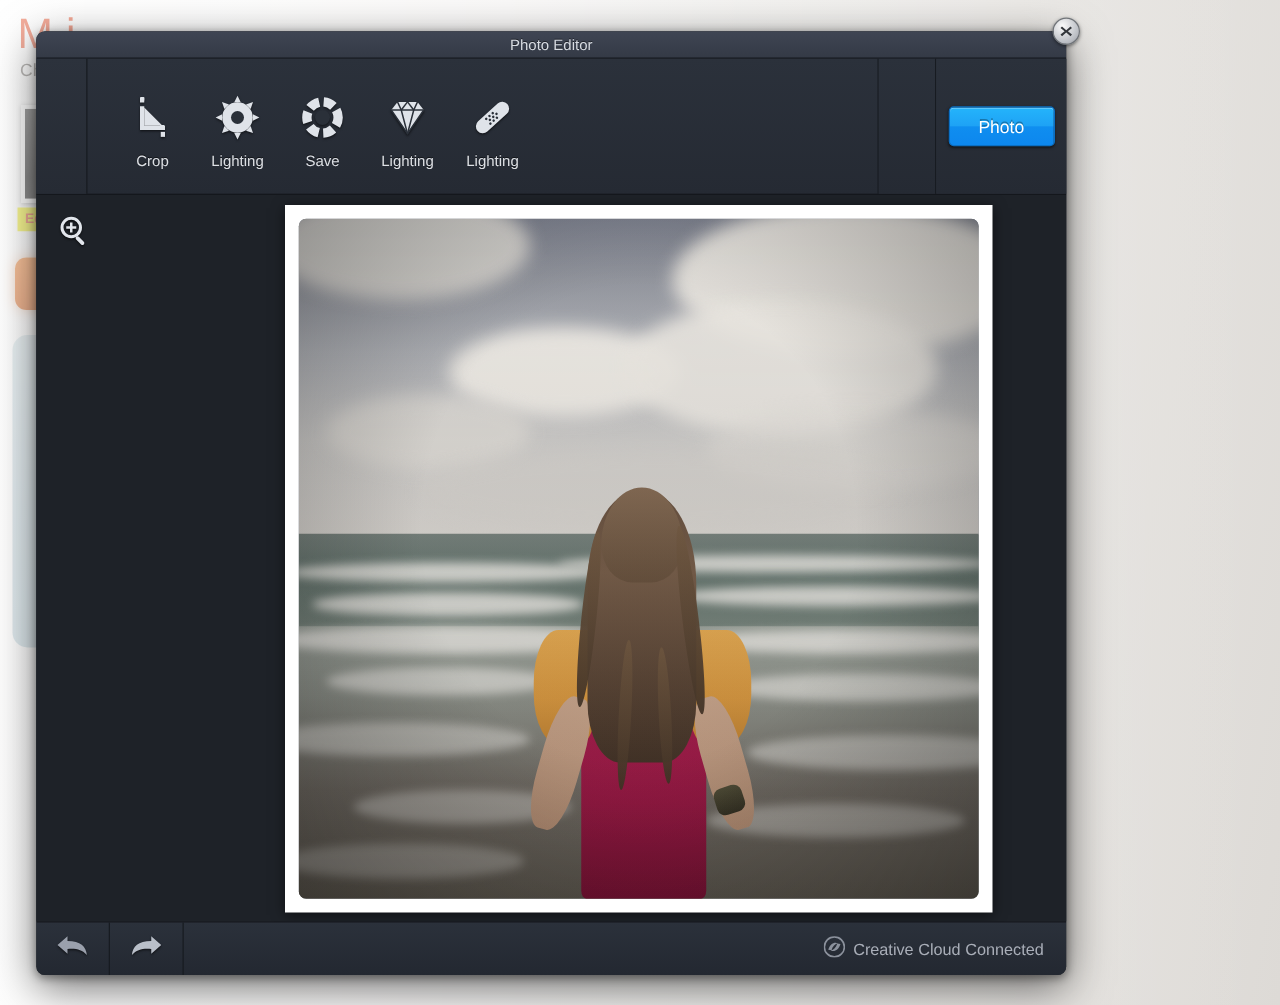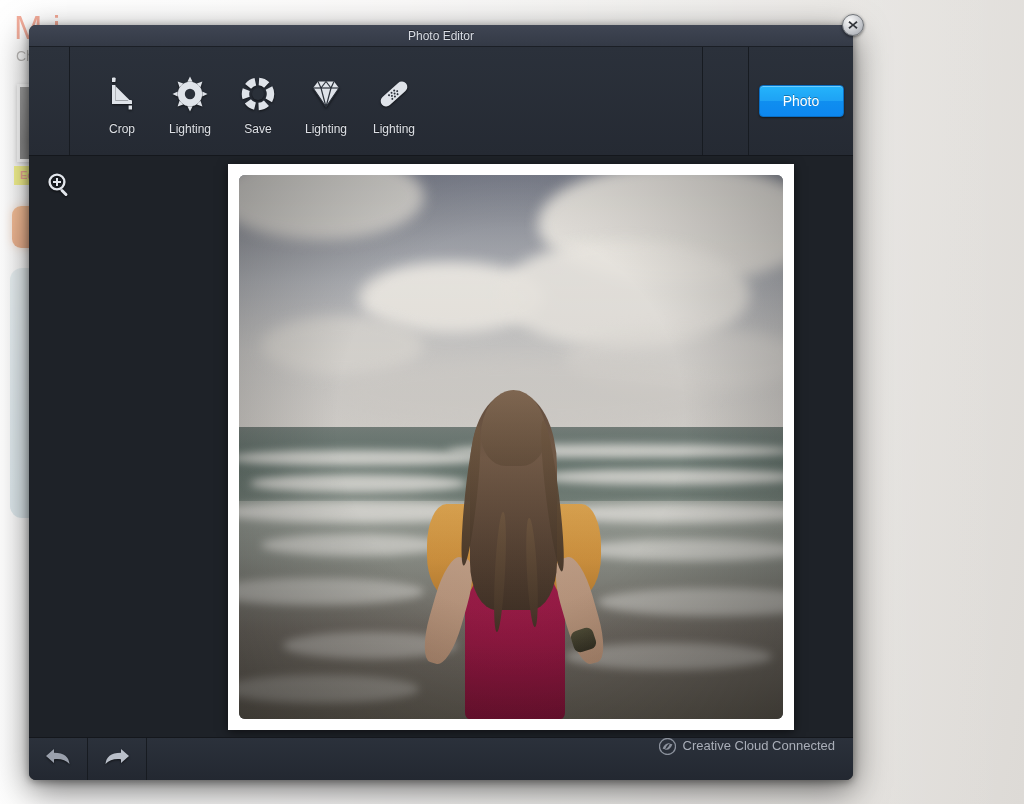--- a/index.html
+++ b/index.html
@@ -243,21 +243,21 @@
   }
   .hist-btn {
     width: 59px; flex: 0 0 59px;
     display:flex; align-items:center; justify-content:center;
     border-right: 1px solid #171b21;
     cursor: pointer;
   }
   .hist-btn svg { filter: drop-shadow(0 1px 1px rgba(0,0,0,.6)); }
   .bb-fill { flex: 1 1 auto; }
   .cc-status {
-    display:flex; align-items:flex-start; gap:7px;
+    display:flex; align-items:center; gap:7px;
     padding-right: 18px; color:#a9aeb8; font-size:13px;
     white-space: nowrap;
   }
 </style>
 </head>
 <body>
 
 <div class="page-bg">
   <div class="bg-title">M                  i</div>
   <div class="bg-sub">Ch</div>

